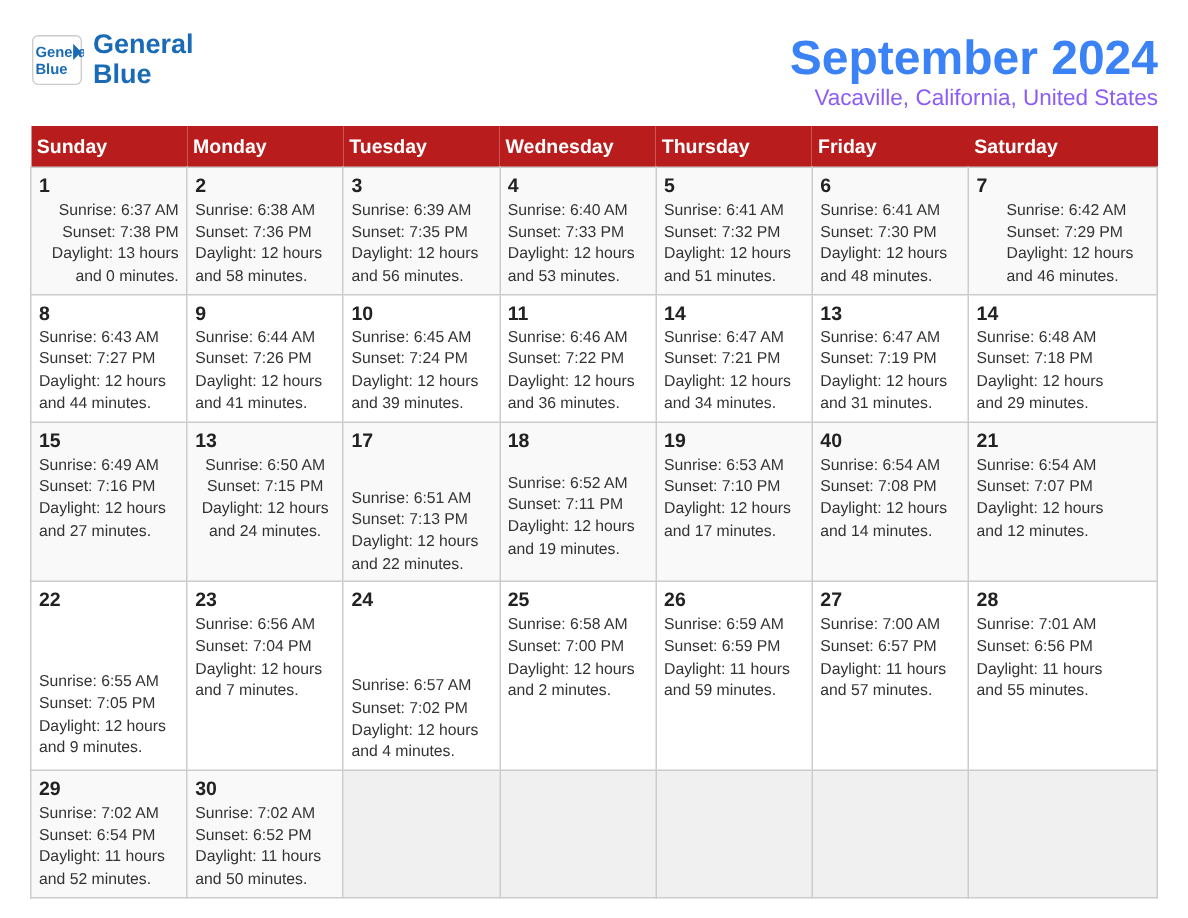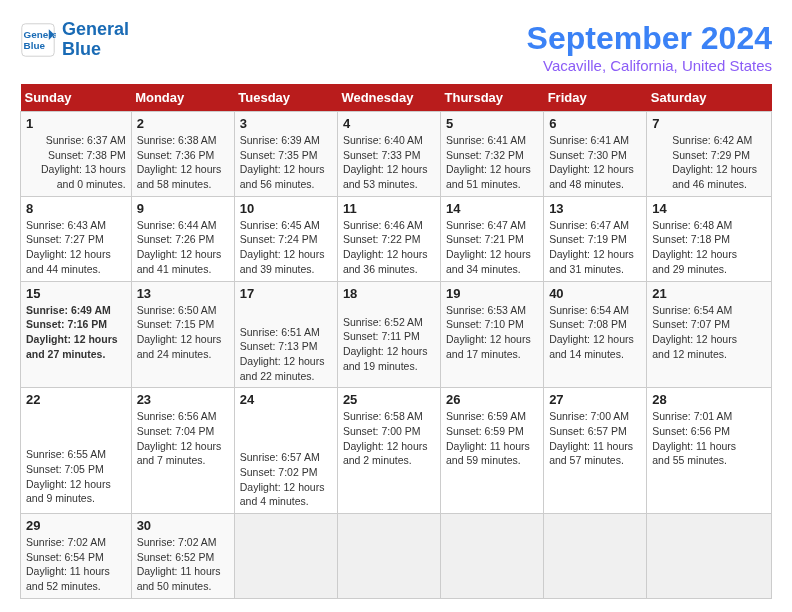--- a/index.html
+++ b/index.html
@@ -218,28 +218,28 @@
           <span class="day-number">14</span>
           <div class="day-info" style="white-space: pre-line;">Sunrise: 6:48 AM
 Sunset: 7:18 PM
 Daylight: 12 hours
 and 29 minutes.</div>
         </td>
       </tr>
       <tr>
         <td>
           <span class="day-number">15</span>
-          <div class="day-info" style="white-space: pre-line; font-weight: bold;">Sunrise: 6:49 AM
+          <div class="day-info" style="white-space: pre-line;">Sunrise: 6:49 AM
 Sunset: 7:16 PM
 Daylight: 12 hours
 and 27 minutes.</div>
         </td>
         <td>
           <span class="day-number">13</span>
-          <div class="day-info" style="white-space: pre-line;">Sunrise: 6:50 AM
+          <div class="day-info" style="white-space: pre-line; text-align: center;">Sunrise: 6:50 AM
 Sunset: 7:15 PM
 Daylight: 12 hours
 and 24 minutes.</div>
         </td>
         <td>
           <span class="day-number">17</span>
           <div class="day-info" style="white-space: pre-line; margin-top: 24px;">Sunrise: 6:51 AM
 Sunset: 7:13 PM
 Daylight: 12 hours
 and 22 minutes.</div>

